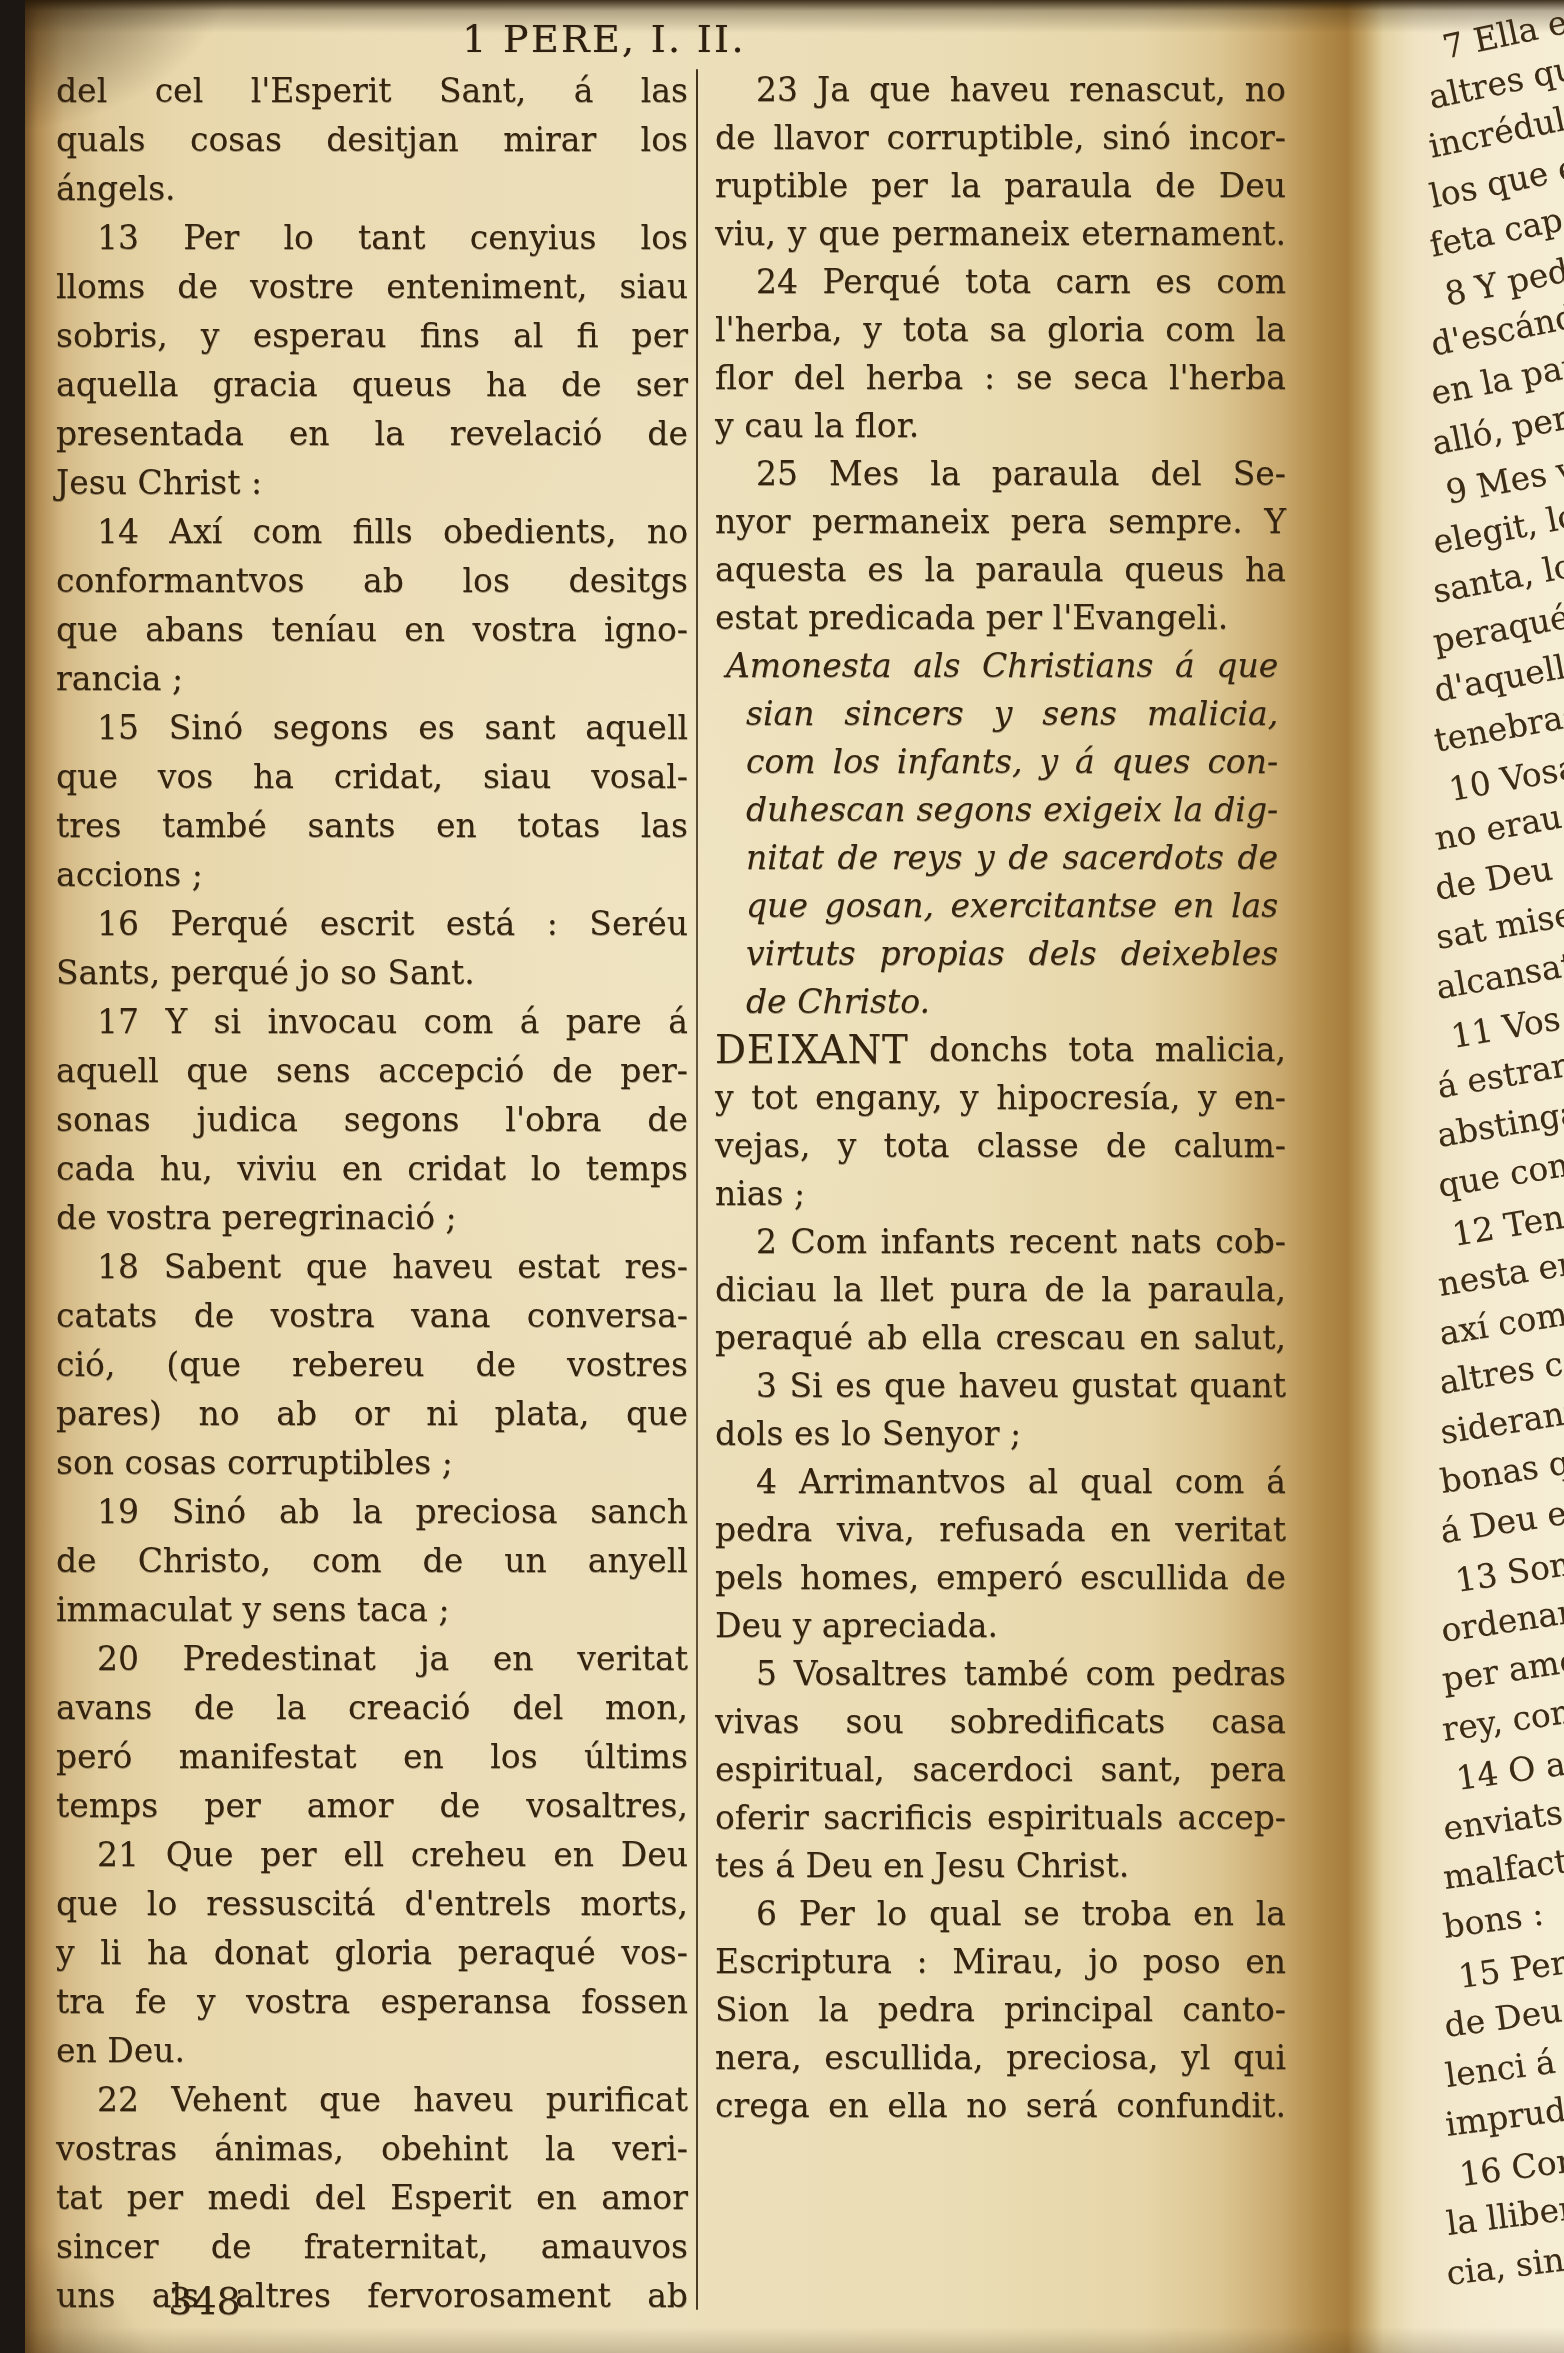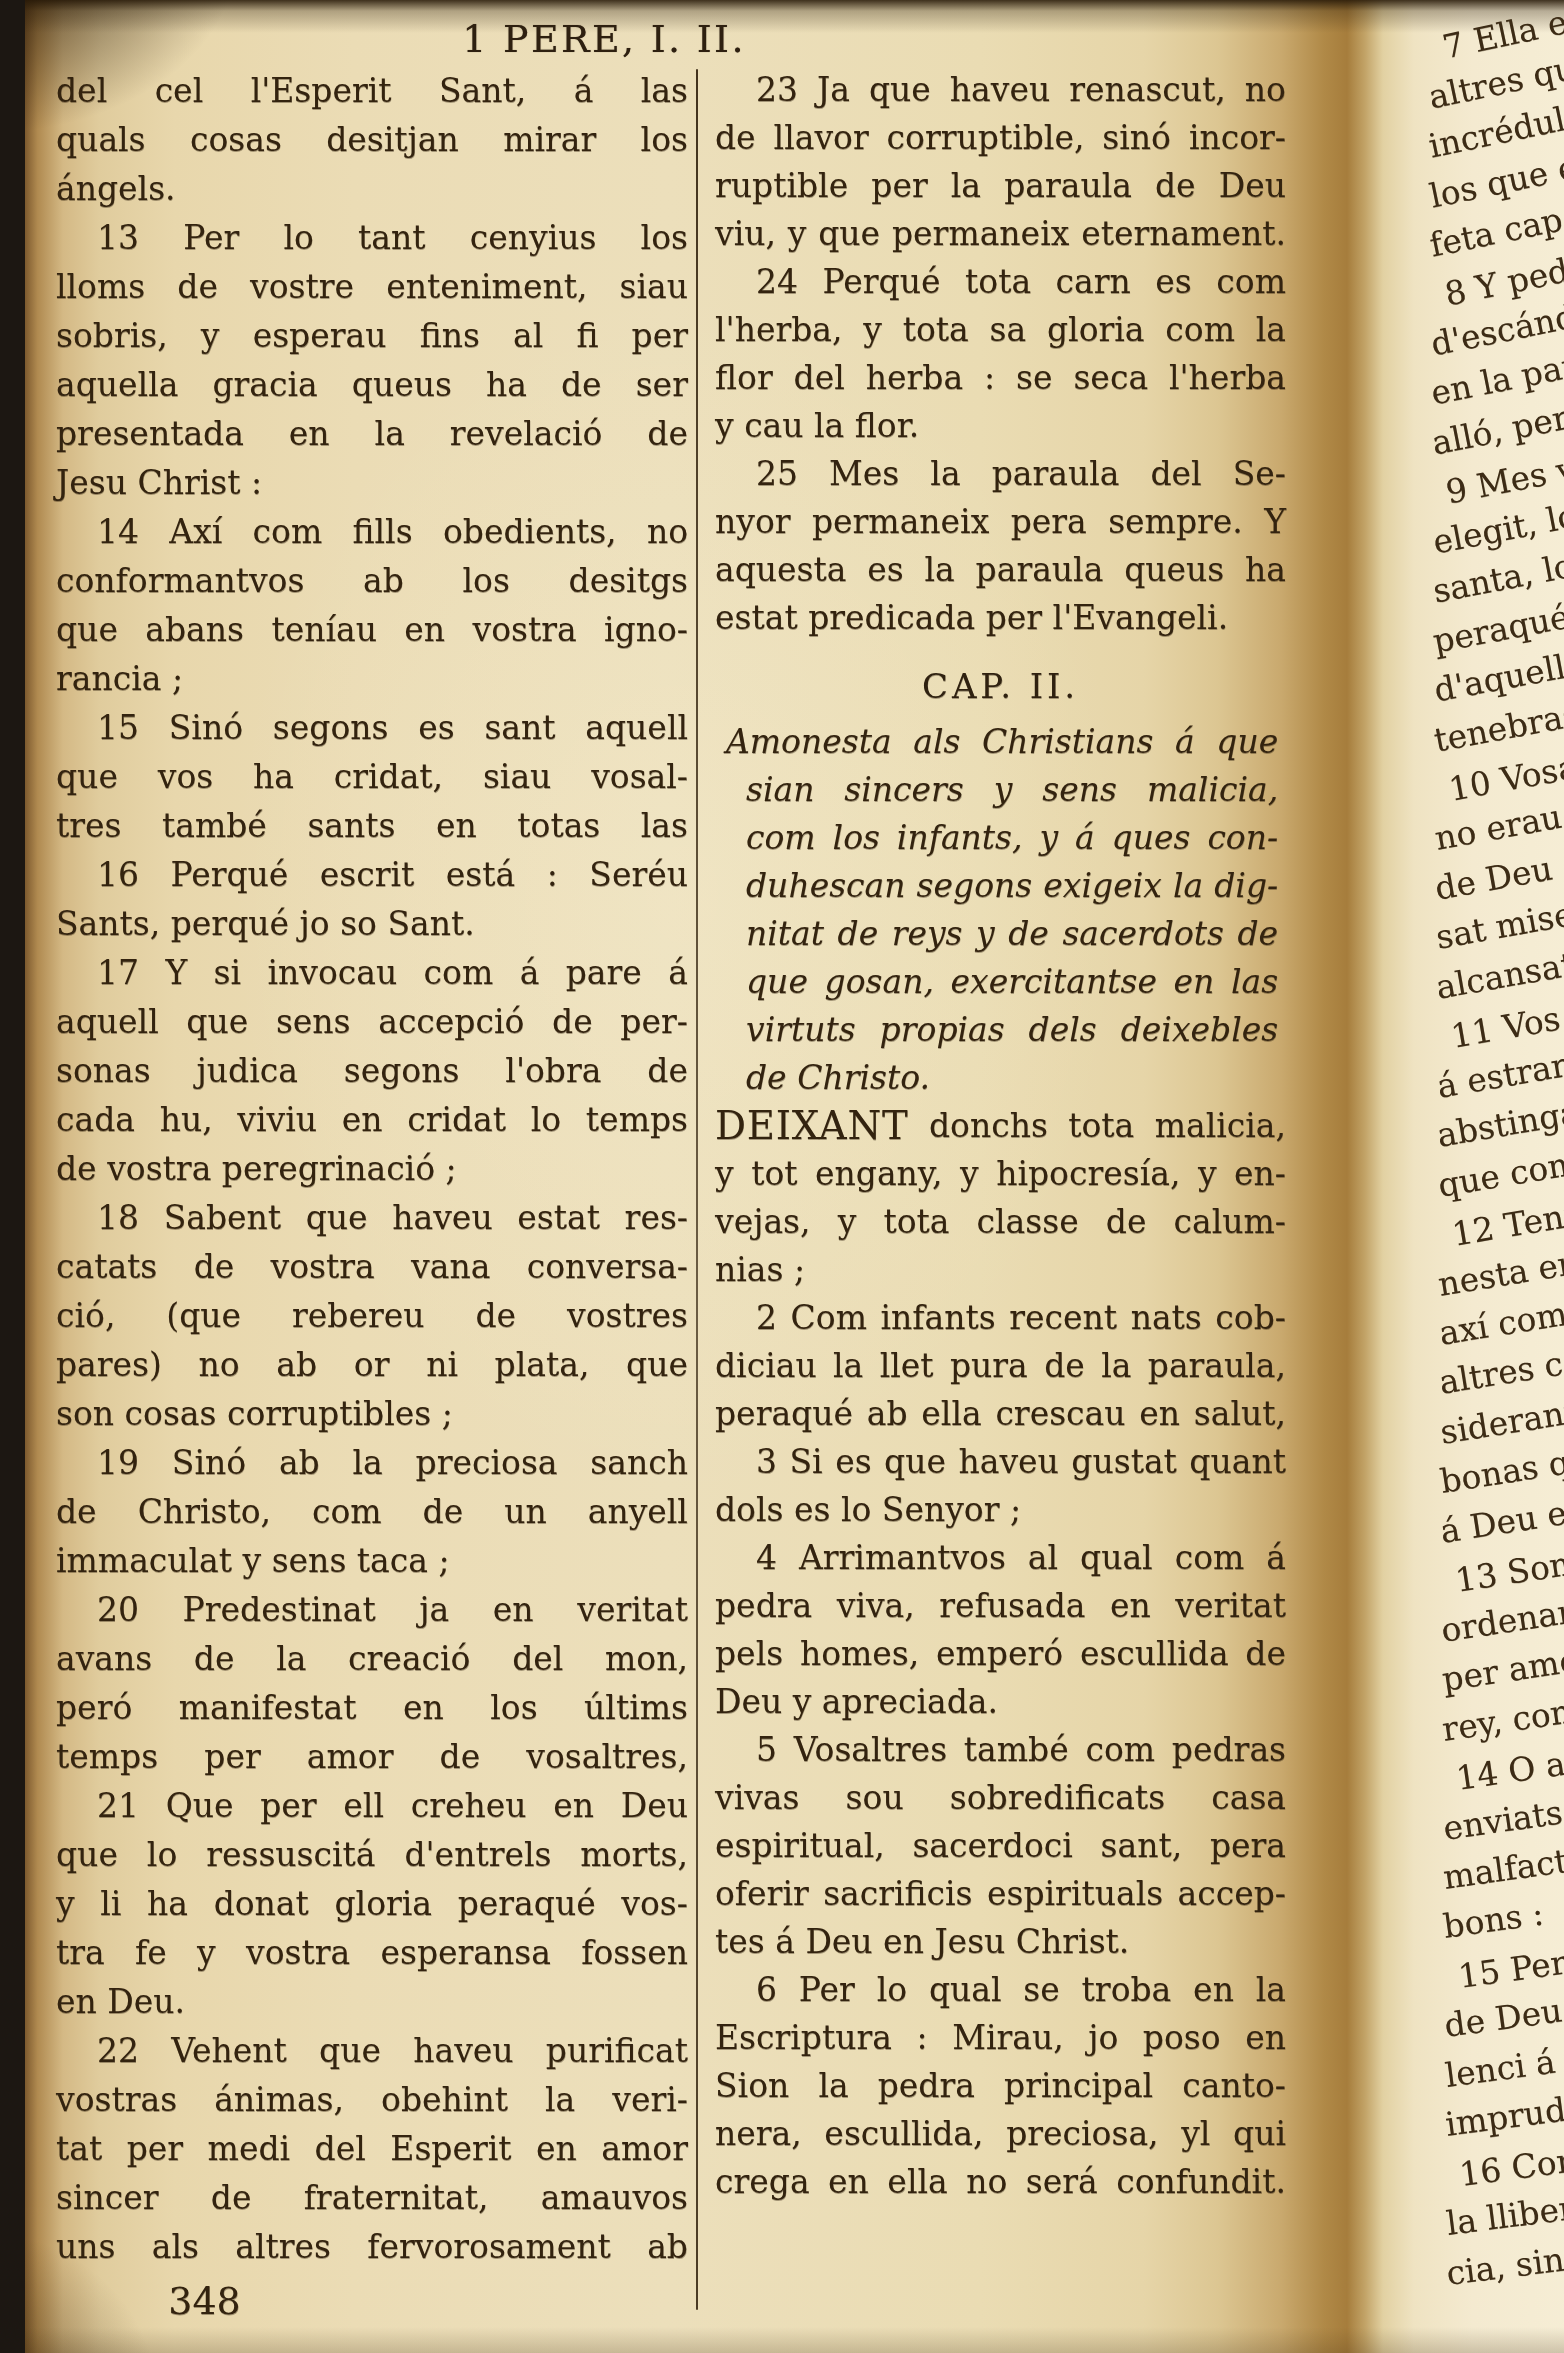--- a/index.html
+++ b/index.html
@@ -170,20 +170,21 @@
         <span>vosal-</span>
       </div>
       <div class="line">
         <span>tres</span>
         <span>també</span>
         <span>sants</span>
         <span>en</span>
         <span>totas</span>
         <span>las</span>
       </div>
+      <div class="line end">accions ;</div>
       <div class="line ind">
         <span>16</span>
         <span>Perqué</span>
         <span>escrit</span>
         <span>está</span>
         <span>:</span>
         <span>Seréu</span>
       </div>
       <div class="line end">Sants, perqué jo so Sant.</div>
       <div class="line ind">
@@ -445,21 +446,20 @@
       </div>
       <div class="line">
         <span>aquesta</span>
         <span>es</span>
         <span>la</span>
         <span>paraula</span>
         <span>queus</span>
         <span>ha</span>
       </div>
       <div class="line end">estat predicada per l'Evangeli.</div>
-      <div class="chapter">CAP. II.</div>
       <div class="line em">
         <span>Amonesta</span>
         <span>als</span>
         <span>Christians</span>
         <span>á</span>
         <span>que</span>
       </div>
       <div class="line ind em">
         <span>sian</span>
         <span>sincers</span>

